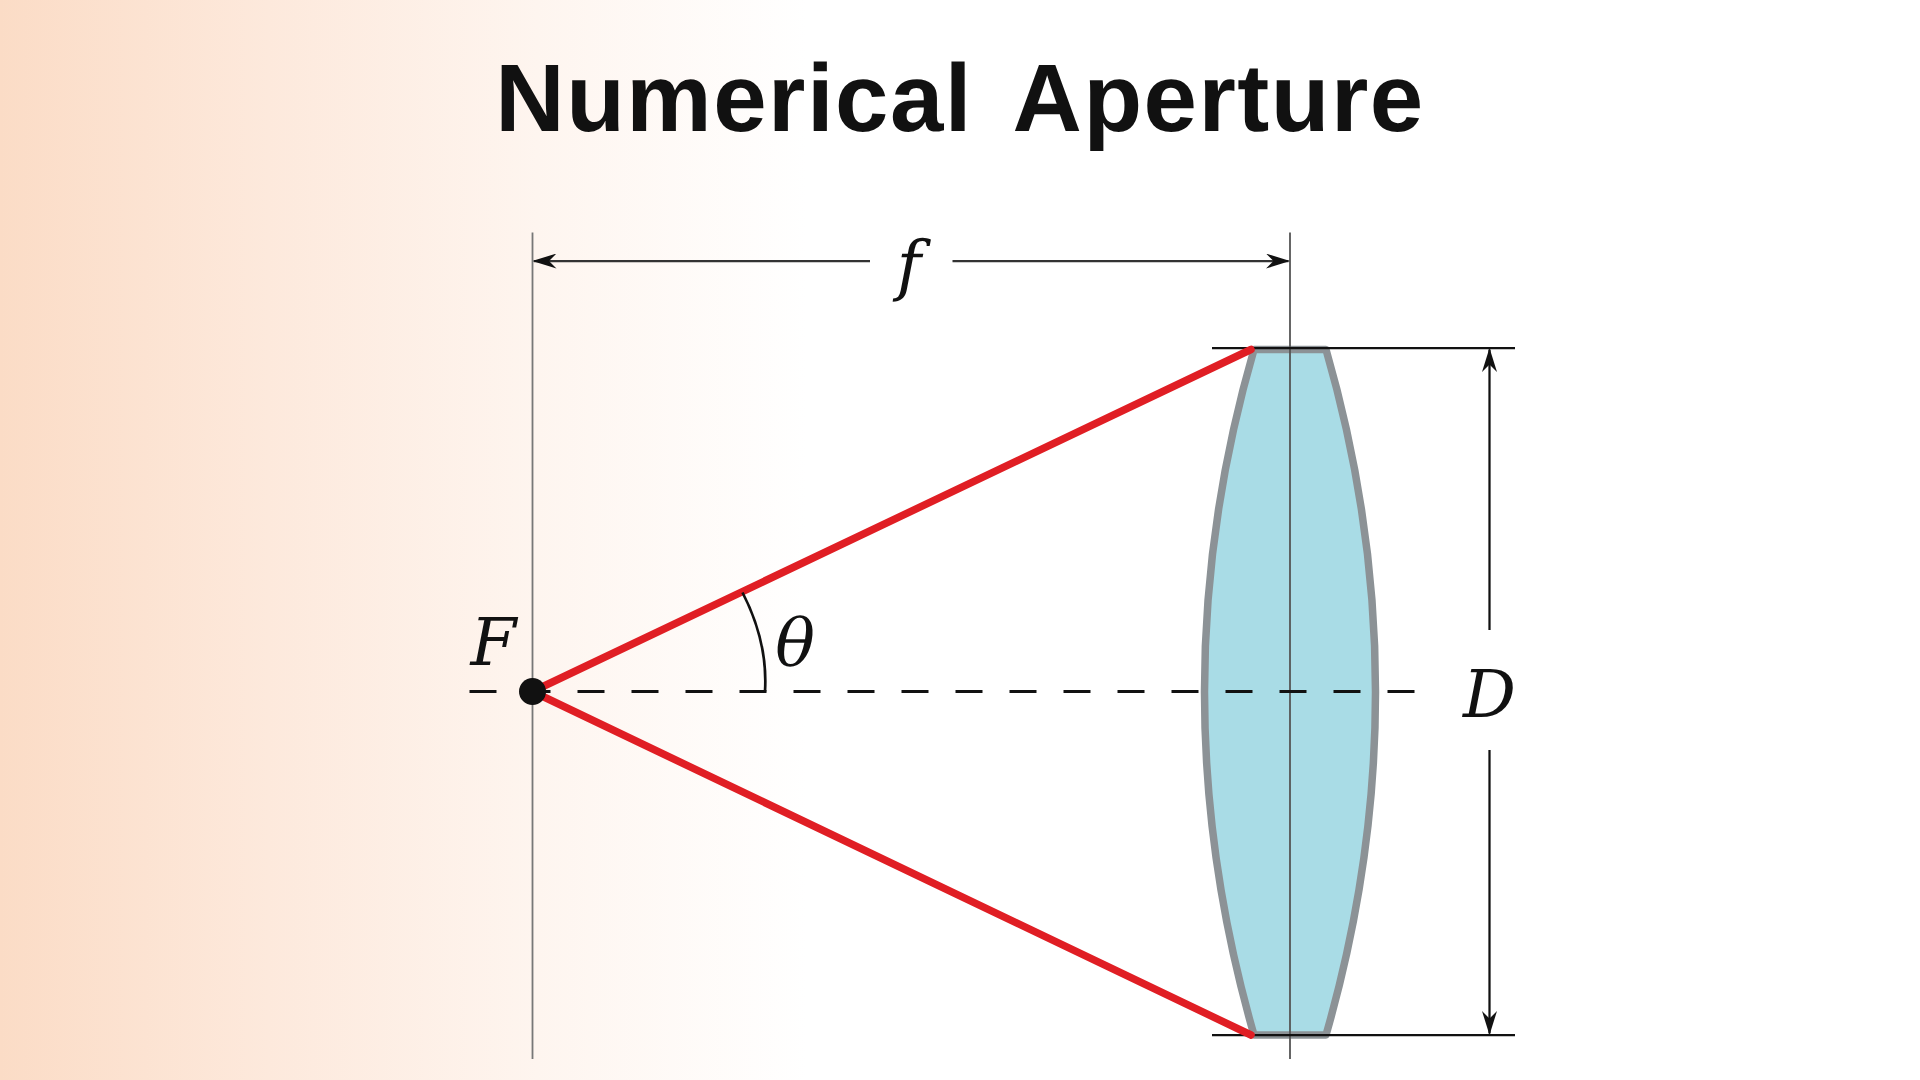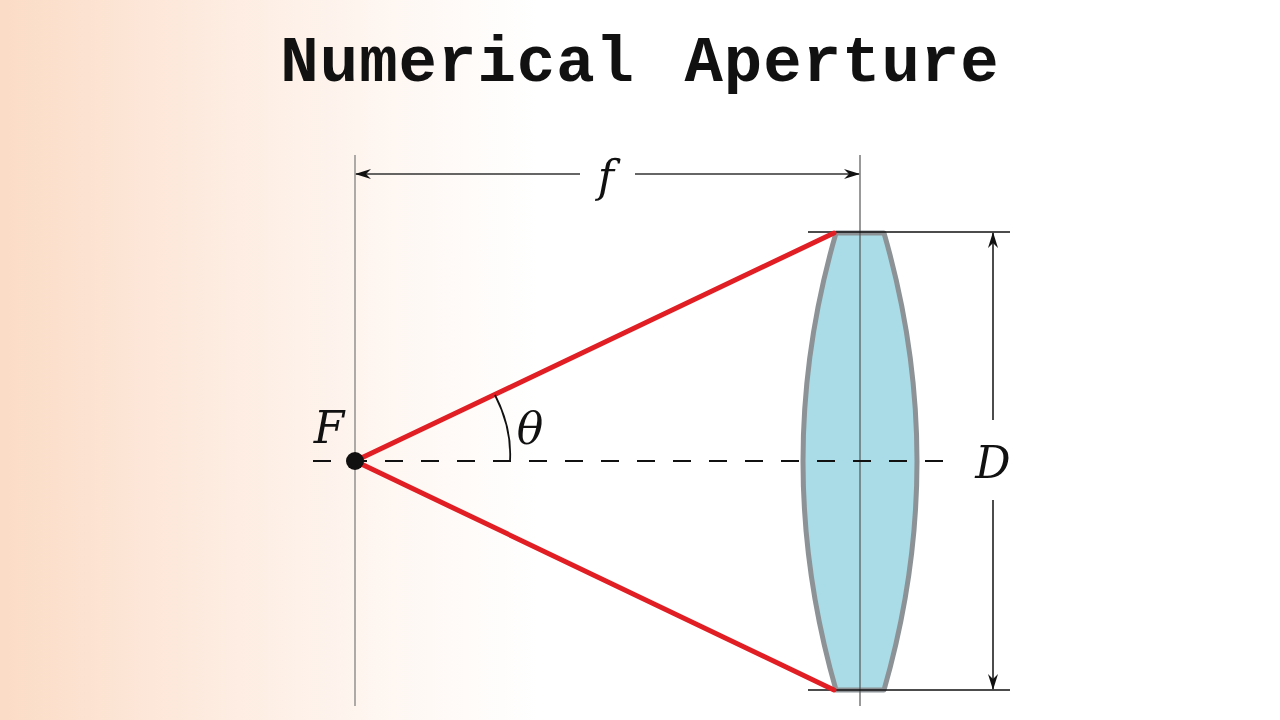--- a/index.html
+++ b/index.html
@@ -12,21 +12,21 @@
     body {
       background: linear-gradient(to right, #fbdcc6 0%, #fde9dc 14%, #fef5ef 28%, #ffffff 42%, #ffffff 100%);
       position: relative;
     }
     .title {
       position: absolute;
       left: 0;
       top: 28px;
       width: 1280px;
       text-align: center;
-      font-family: Liberation Mono, monospace;
+      font-family: Liberation Sans, sans-serif;
       font-weight: bold;
       font-size: 64px;
       letter-spacing: 1px;
       word-spacing: 10px;
       color: #111111;
       margin: 0;
     }
     svg.diagram {
       position: absolute;
       left: 0;

